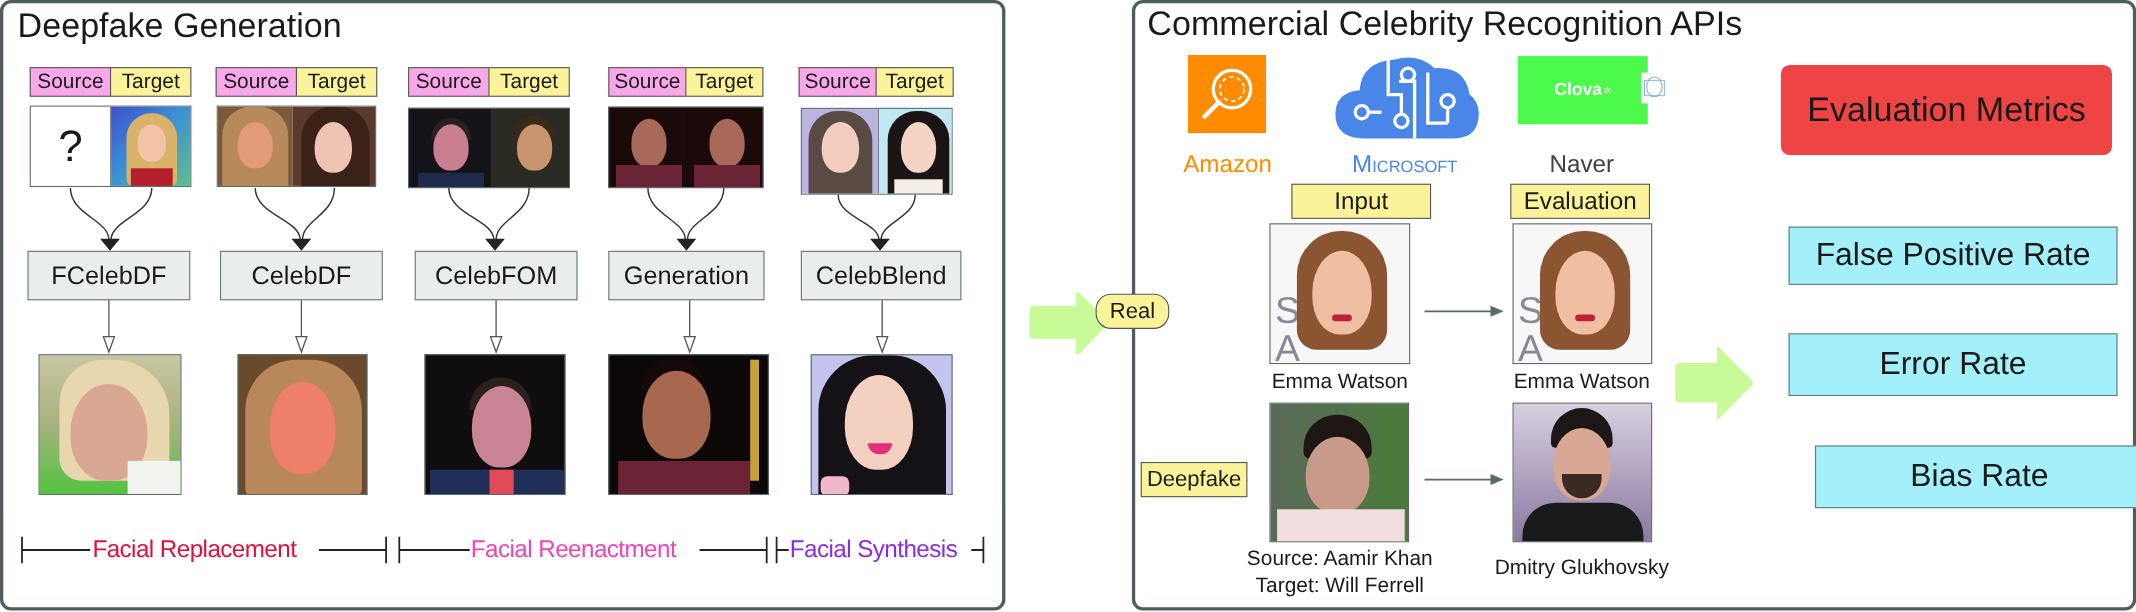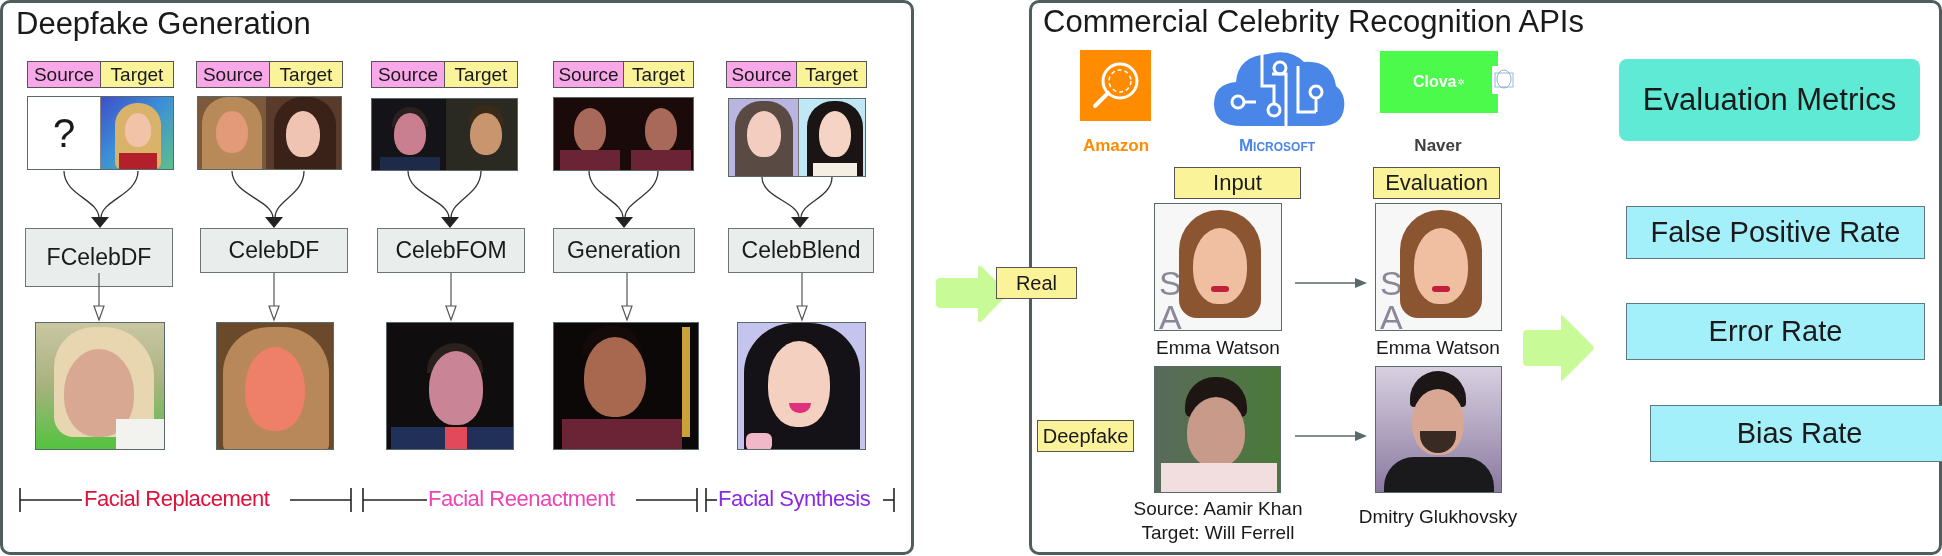--- a/index.html
+++ b/index.html
@@ -15,24 +15,24 @@
   .ylbl { background: #fbf39a; font-size: 22px; }
   .imgbox { position: absolute; box-sizing: border-box; border: 1.5px solid #5a6a6a; overflow: hidden; }
   .imgbox .half { position: absolute; top: 0; bottom: 0; }
   .dsbox { position: absolute; box-sizing: border-box; border: 1.5px solid #6b7575; background: #e9eeec;
            font-size: 23px; display: flex; align-items: center; justify-content: center; white-space: nowrap; }
   .face { position: absolute; border-radius: 50% 50% 45% 45%; }
   .hair { position: absolute; }
   .qmark { position: absolute; font-size: 40px; display:flex; align-items:center; justify-content:center; }
   .metric { position: absolute; box-sizing: border-box; border: 1.5px solid #5f7a80; background: #a3f0fb;
             font-size: 29px; display: flex; align-items: center; justify-content: center; white-space: nowrap; }
-  .evalbox { position: absolute; background: #5eead4; border-radius: 8px; font-size: 31px;
+  .evalbox { position: absolute; background: #ef4444; border-radius: 8px; font-size: 31px;
              display: flex; align-items: center; justify-content: center; white-space: nowrap; }
   .caption { position: absolute; font-size: 19px; text-align: center; white-space: nowrap; }
-  .brandname { position: absolute; font-weight: bold; font-size: 17px; text-align: center; white-space: nowrap; }
+  .brandname { position: absolute; font-weight: normal; font-size: 22px; text-align: center; white-space: nowrap; }
   svg { position: absolute; overflow: visible; }
 </style>
 </head>
 <body>
 
 <div class="panel" style="left:0;top:0;width:914px;height:555px;"></div>
 <div class="panel-title" style="left:16px;top:6px;">Deepfake Generation</div>
 
 <div>
   <div class="lbl src" style="left:27px;top:61px;width:74px;height:27px;">Source</div>
@@ -40,21 +40,21 @@
   <div class="imgbox" style="left:27px;top:96px;width:147px;height:74px;">
     <div class="half" style="left:0;width:72px;background:#fff;border-right:1px solid #888;">
       <div class="qmark" style="left:0;top:0;width:72px;height:72px;">?</div>
     </div>
     <div class="half" style="left:73px;width:74px;background:linear-gradient(135deg,#3e4fc8 0%,#3b8fd8 45%,#5fc08a 100%);">
       <div class="hair" style="left:14px;top:6px;width:46px;height:66px;border-radius:22px 22px 6px 6px;background:#d9b36a;"></div>
       <div class="face" style="left:24px;top:16px;width:26px;height:34px;background:#f2c3a6;"></div>
       <div class="abs" style="left:18px;top:56px;width:38px;height:16px;background:#b3202b;"></div>
     </div>
   </div>
-  <div class="dsbox" style="left:25px;top:228px;width:148px;height:59px;">FCelebDF</div>
+  <div class="dsbox" style="left:25px;top:228px;width:148px;height:45px;">FCelebDF</div>
   <div class="imgbox" style="left:35px;top:322px;width:130px;height:128px;background:linear-gradient(180deg,#c9c6a2 0%,#a7b27e 50%,#53c33f 100%);">
     <div class="hair" style="left:18px;top:4px;width:100px;height:110px;border-radius:40px 50px 10px 20px;background:#e8d6b0;"></div>
     <div class="face" style="left:28px;top:26px;width:70px;height:88px;background:#d9a892;"></div>
     <div class="abs" style="left:80px;top:96px;width:50px;height:32px;background:#f2f2ee;"></div>
   </div>
 </div>
 
 <div>
   <div class="lbl src" style="left:196px;top:61px;width:74px;height:27px;">Source</div>
   <div class="lbl tgt" style="left:269px;top:61px;width:74px;height:27px;">Target</div>
@@ -248,21 +248,21 @@
     <ellipse cx="12" cy="13" rx="7" ry="9" fill="none" stroke="#aaa" stroke-width="1"></ellipse>
     <rect x="3" y="7" width="18" height="14" fill="none" stroke="#6ab0e0" stroke-width="0.8"></rect>
   </svg>
   <div class="brandname" style="left:1400px;top:136px;width:76px;color:#404040;">Naver</div>
 </div>
 
 <div class="lbl ylbl" style="left:1154px;top:167px;width:127px;height:32px;margin-left:20px;">Input</div>
 <div class="lbl ylbl" style="left:1373px;top:167px;width:127px;height:32px;">Evaluation</div>
 
 <div>
-  <div class="lbl ylbl" style="left:996px;top:267px;width:81px;height:32px;font-size:20px;">Real</div>
+  <div class="lbl ylbl" style="left:996px;top:267px;width:67px;height:32px;font-size:20px;border-radius:14px;">Real</div>
   <div class="imgbox" style="left:1154px;top:203px;width:128px;height:128px;background:#f7f7f7;">
     <div class="abs" style="left:4px;top:60px;font-size:34px;color:#889;">S</div>
     <div class="abs" style="left:4px;top:94px;font-size:34px;color:#889;">A</div>
     <div class="hair" style="left:24px;top:6px;width:82px;height:108px;border-radius:40px 40px 18px 18px;background:#8a5530;"></div>
     <div class="face" style="left:38px;top:24px;width:54px;height:76px;background:#f0bfa2;"></div>
     <div class="abs" style="left:56px;top:82px;width:18px;height:6px;border-radius:3px;background:#c0203a;"></div>
   </div>
   <div class="caption" style="left:1143px;top:337px;width:150px;">Emma Watson</div>
   <svg style="left:1295px;top:276px;" width="74" height="14">
     <line x1="0" y1="7" x2="62" y2="7" stroke="#5a6a6a" stroke-width="1.6"></line>

